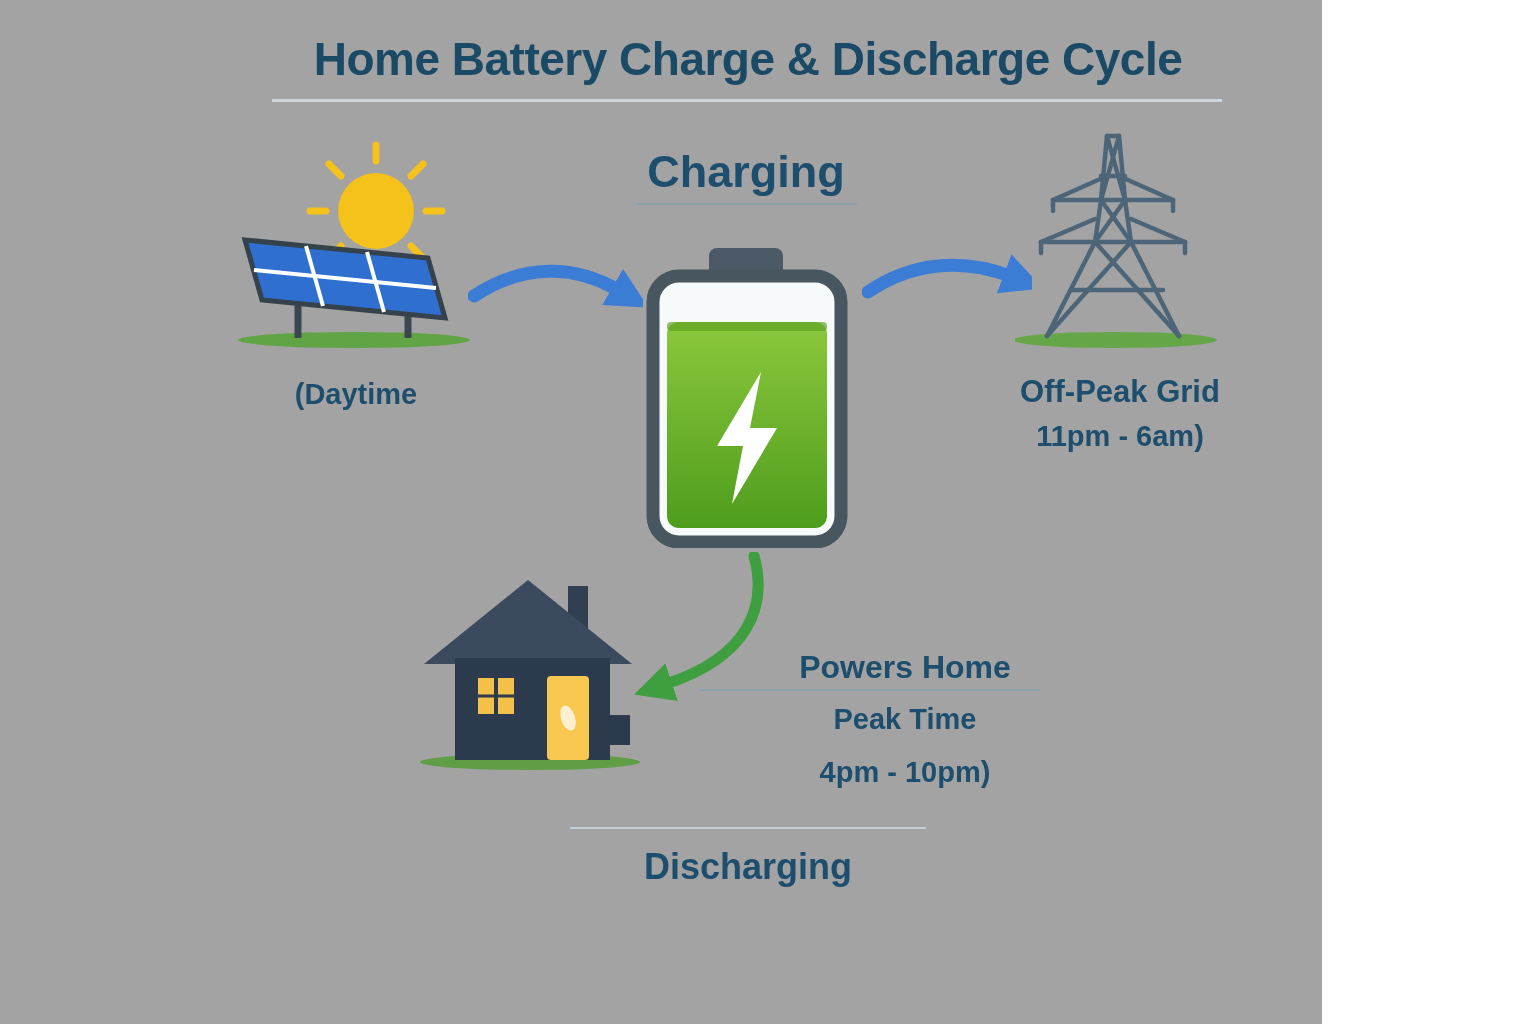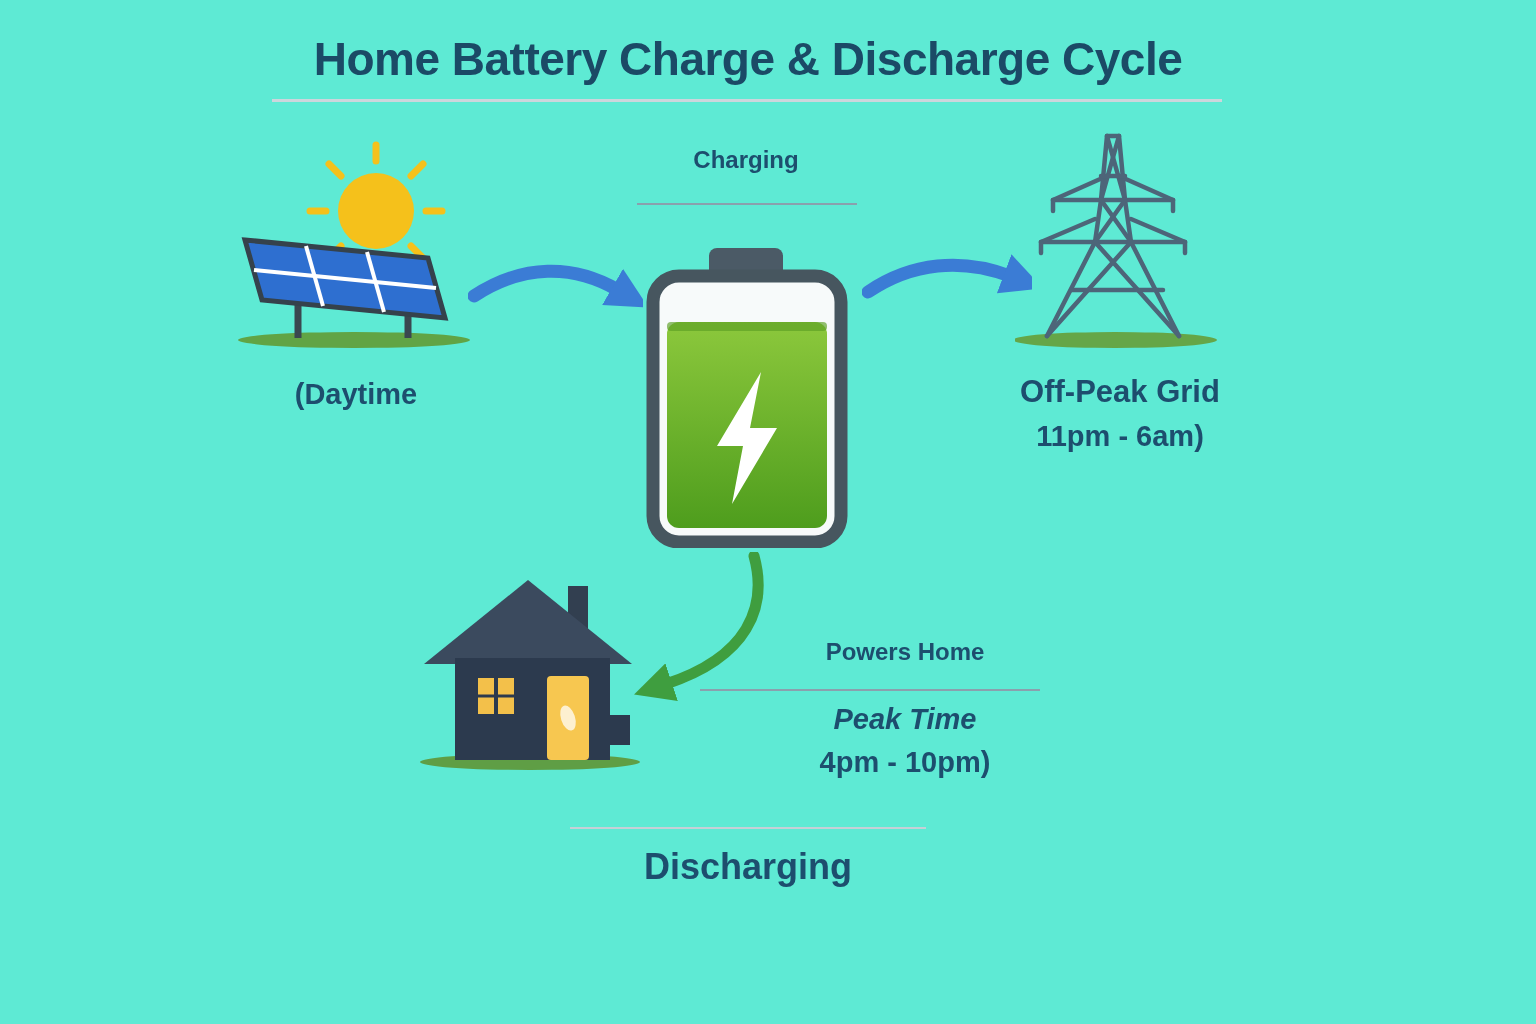--- a/index.html
+++ b/index.html
@@ -1,23 +1,23 @@
 <!DOCTYPE html>
 <html><head>
 <meta charset="utf-8">
 <style>
   html,body{margin:0;padding:0;background:#ffffff;}
   .canvas{
-    position:relative;width:1536px;height:1024px;background:#5eead4;overflow:hidden;
+    position:relative;width:1322px;height:1024px;background:#a3a3a3;overflow:hidden;
     font-family:"Liberation Sans", sans-serif;color:#1d4e6e;
   }
   .abs{position:absolute;}
   .ctr{text-align:center;}
   .title{font-size:46px;font-weight:700;letter-spacing:-0.5px;color:#1b4a66;}
-  .section-label{font-size:24px;font-weight:700;color:#1d4e6e;}
+  .section-label{font-size:45px;font-weight:700;color:#1d4e6e;}
   .node-title{font-size:31px;font-weight:700;color:#1d4e6e;line-height:44px;}
   .node-line{font-size:29px;font-weight:700;color:#1d4e6e;line-height:44px;}
   .hr{background:#ccd6dc;height:3px;}
   .hr-thin{background:#8aa0ad;height:2px;}
   .hr-light{background:#c5d0d6;height:2px;}
   svg{display:block;}
 </style>
 </head>
 <body>
 
@@ -141,24 +141,24 @@
     <ellipse cx="150" cy="146" rx="7" ry="13" fill="#fdf0d0" transform="rotate(-18 150 146)"></ellipse>
     <rect x="60" y="106" width="16" height="36" fill="#f3c04a"></rect>
     <rect x="80" y="106" width="16" height="36" fill="#f3c04a"></rect>
     <g stroke="#2c3a4e" stroke-width="3">
       <line x1="60" y1="124" x2="76" y2="124"></line>
       <line x1="80" y1="124" x2="96" y2="124"></line>
     </g>
   </svg>
 
   <div class="abs ctr" style="left:735px;top:638px;width:340px;">
-    <div class="section-label" style="font-size:24px;">Powers Home</div>
+    <div class="section-label" style="font-size:32px;margin-top:11px;">Powers Home</div>
   </div>
   <div class="abs hr-thin" style="left:700px;top:689px;width:340px;"></div>
   <div class="abs ctr" style="left:735px;top:698px;width:340px;">
-    <div class="node-line" style="line-height:43px;font-style:italic;">Peak Time</div>
-    <div class="node-line" style="line-height:43px;">4pm - 10pm)</div>
+    <div class="node-line" style="line-height:43px;">Peak Time</div>
+    <div class="node-line" style="line-height:43px;margin-top:10px;">4pm - 10pm)</div>
   </div>
 
   <div class="abs hr-light" style="left:570px;top:827px;width:356px;"></div>
   <div class="abs ctr section-label" style="left:570px;top:846px;width:356px;font-size:36px;">Discharging</div>
 
 </div>
 
 </body></html>

